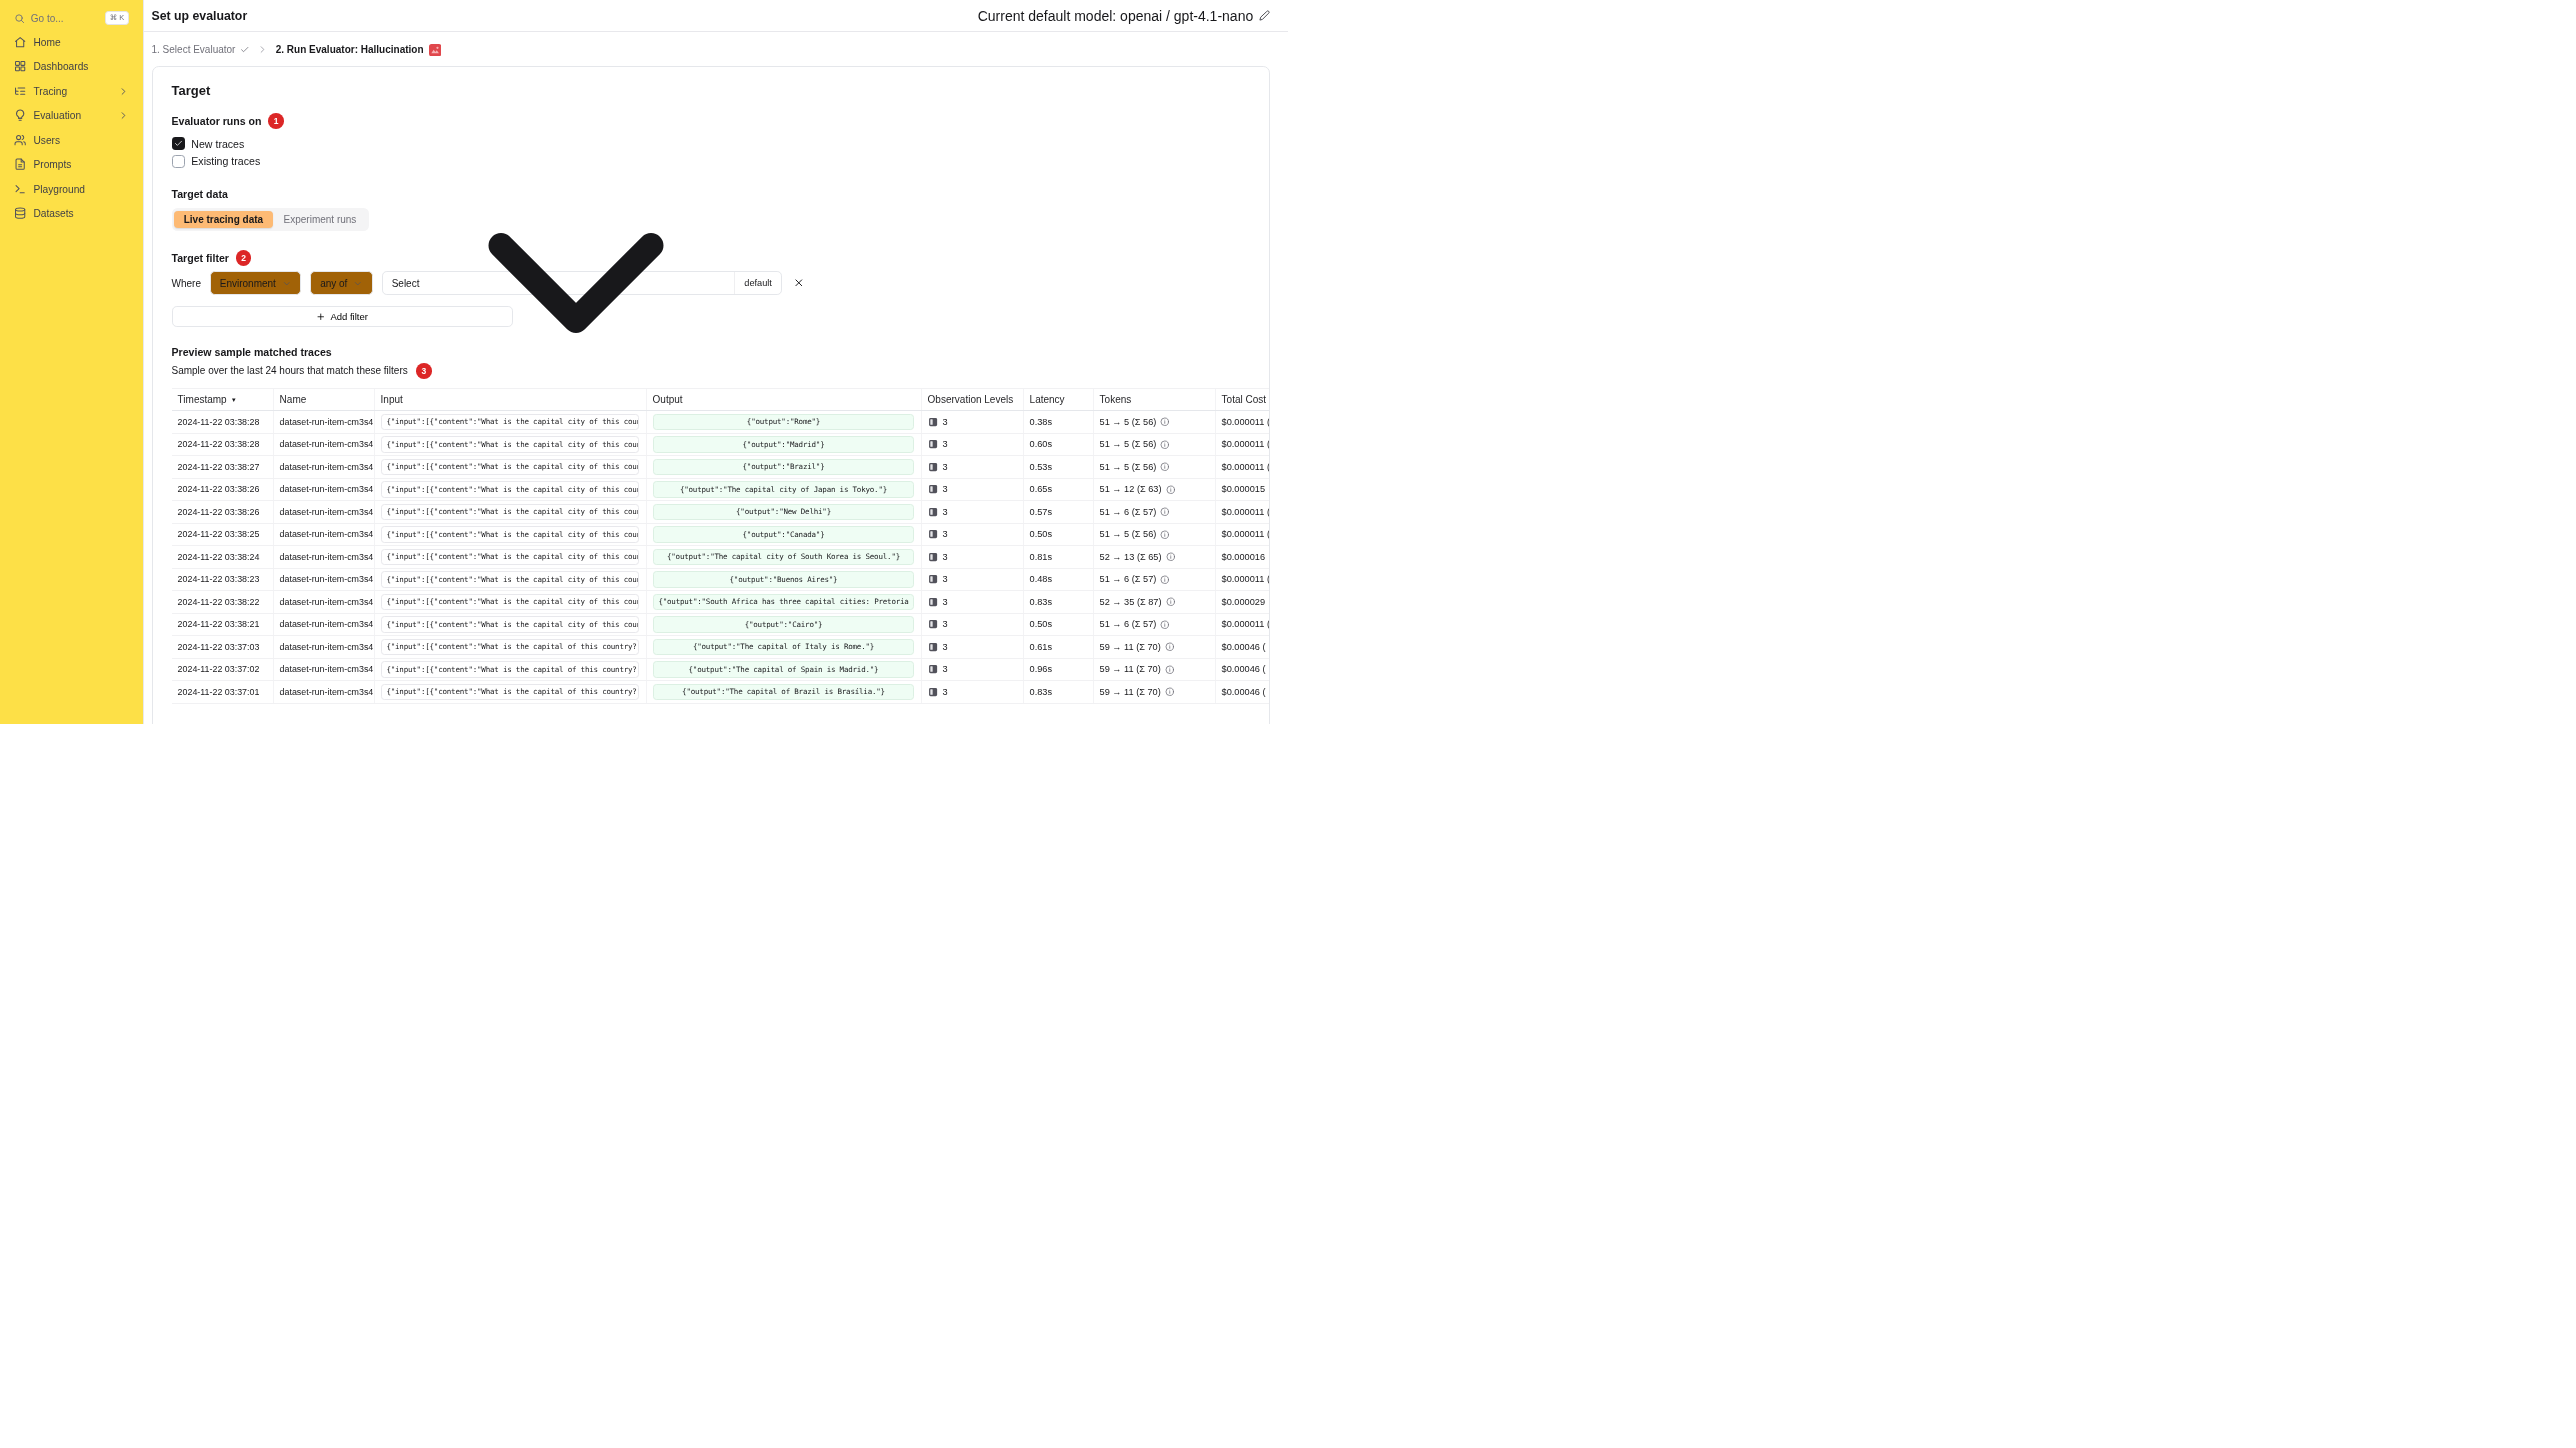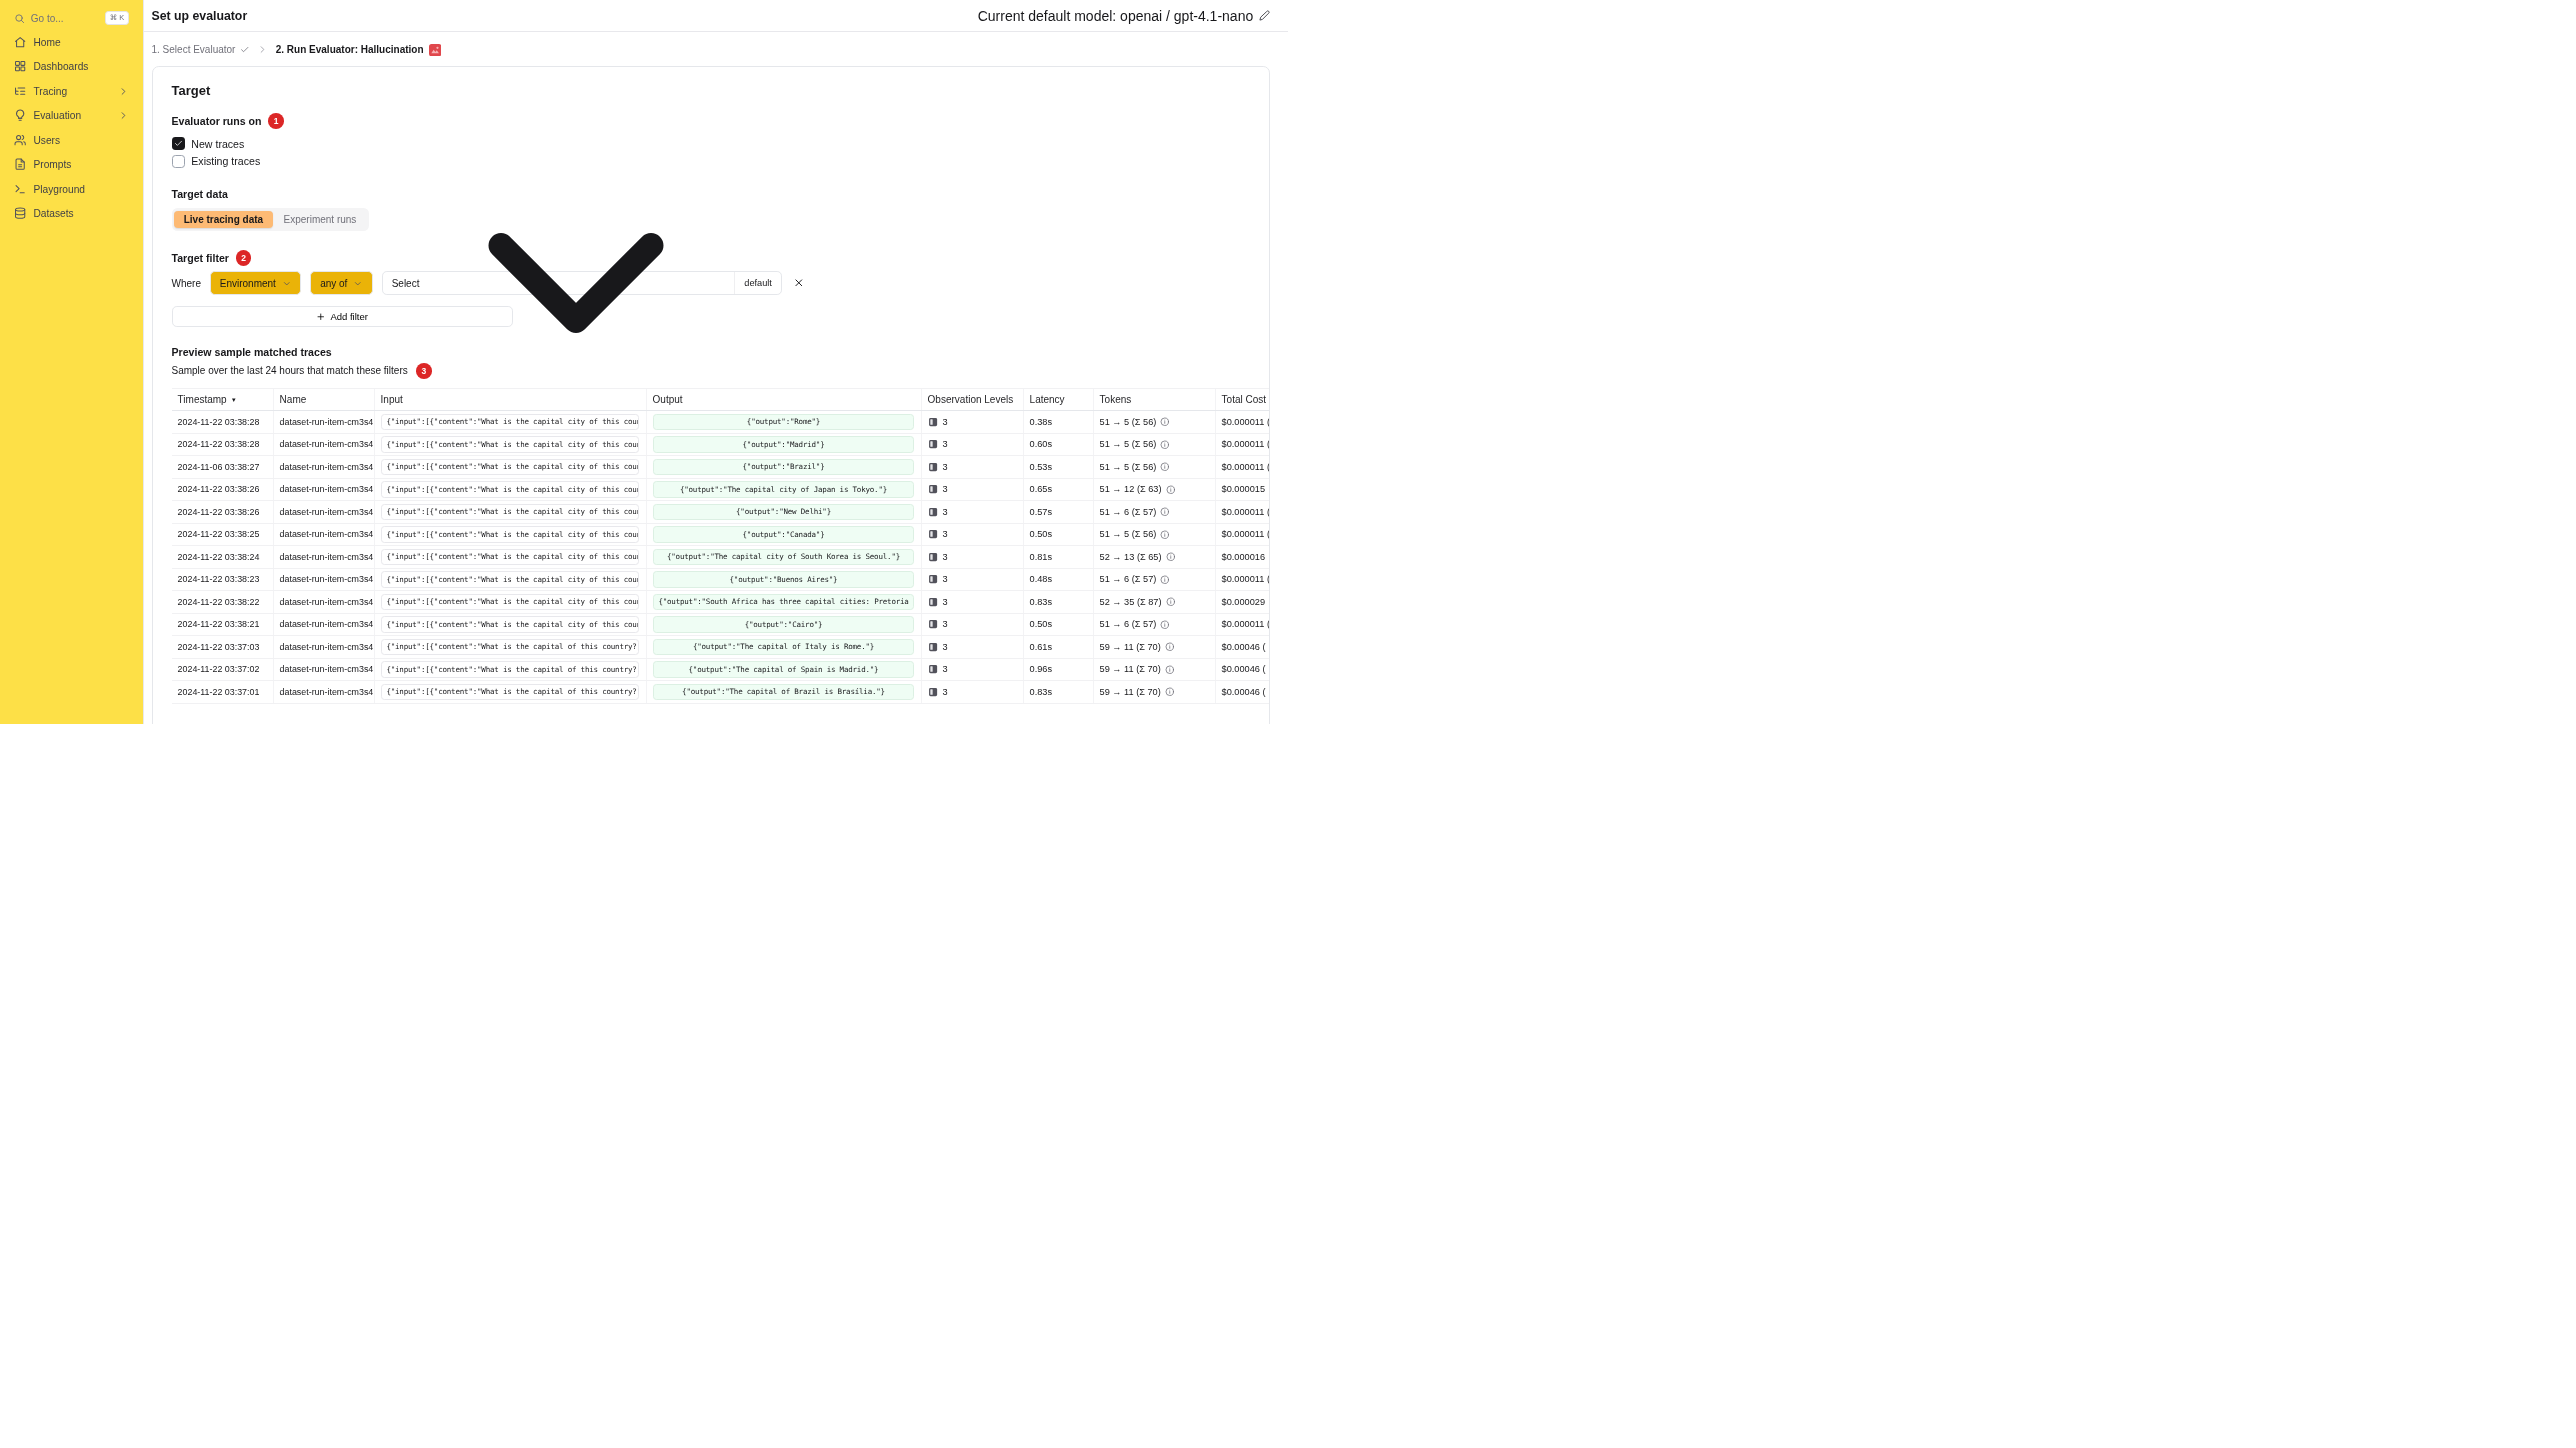--- a/index.html
+++ b/index.html
@@ -95,21 +95,21 @@
     font-size:10px; padding:3.4px 9.5px; border-radius:4.1px;
     color:#71717a; cursor:pointer; white-space:nowrap;
   }
   .tab.active { background:#fdba74; color:#18181b; font-weight:700; box-shadow:0 0.7px 1.4px rgba(0,0,0,.1); }
 
   .filter-row { display:flex; align-items:center; gap:8.9px; margin-top:0; }
   .where { font-size:10px; }
   .select {
     display:inline-flex; align-items:center; gap:6.1px;
     height:24px; padding:0 8.9px; border:0.7px solid #e5e7eb;
-    border-radius:4.8px; font-size:10px; background:#eab308; cursor:pointer;
+    border-radius:4.8px; font-size:10px; background:#a16207; cursor:pointer;
     white-space:nowrap;
   }
   .select .ic { width:9.5px; height:9.5px; color:#52525b; }
   .select-group { display:inline-flex; align-items:stretch; height:24px; border:0.7px solid #e5e7eb; border-radius:4.8px; background:#fff; }
   .select-group .seg { display:flex; align-items:center; gap:6.1px; padding:0 8.9px; font-size:10px; cursor:pointer; }
   .select-group .seg + .seg { border-left:0.7px solid #efeff1; font-size:9.2px; }
   .xbtn { width:11.6px; height:11.6px; color:#18181b; cursor:pointer; margin-left:2px; }
 
   .add-filter {
     margin-top:11px; width:341px; height:21px;
@@ -486,21 +486,21 @@
                       <circle cx="12" cy="12" r="9.5"></circle>
                       <line x1="12" y1="16" x2="12" y2="11.5"></line>
                       <line x1="12" y1="8" x2="12.01" y2="8"></line>
                     </svg>
                   </span>
     </div>
     <div class="td c-cost">$0.000011 (</div>
   </div>
 
   <div class="tr-grid tr">
-    <div class="td c-ts">2024-11-06 03:38:27</div>
+    <div class="td c-ts">2024-11-22 03:38:27</div>
     <div class="td c-name">dataset-run-item-cm3s4</div>
     <div class="td">
                   <div class="code input c-input">{"input":[{"content":"What is the capital city of this country?\nBrazil...</div>
                 </div>
     <div class="td">
                   <div class="code output c-output">{"output":"Brazil"}</div>
                 </div>
     <div class="td">
       <span class="obs-icon">
                     <svg viewBox="0 0 24 24">

